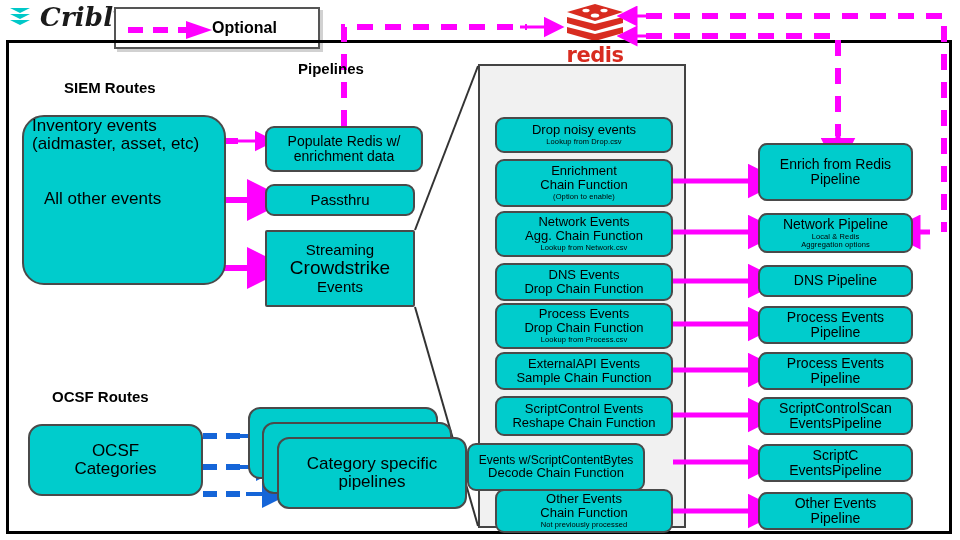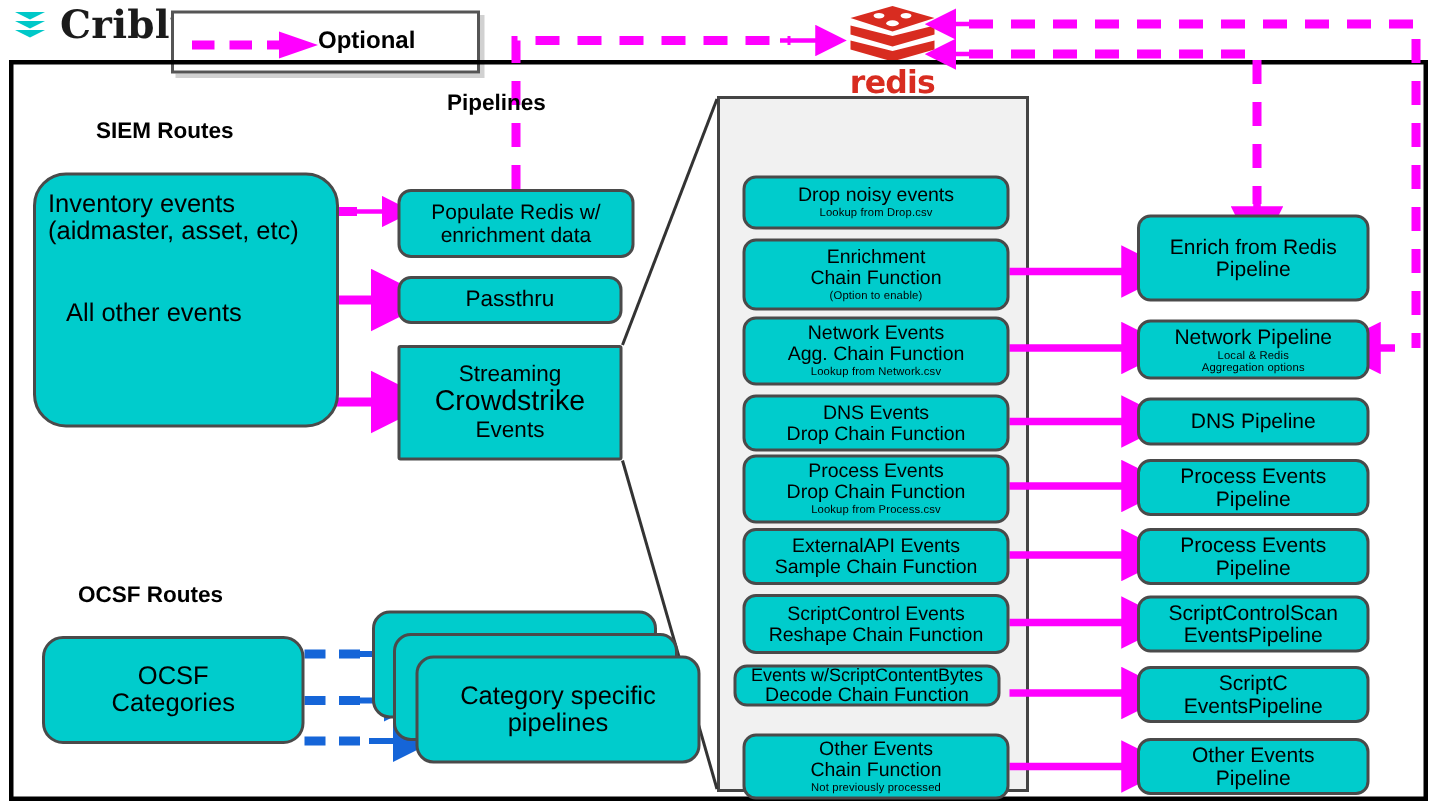--- a/index.html
+++ b/index.html
@@ -23,21 +23,21 @@
 
   .hdr{position:absolute;font-weight:bold;color:#000;font-size:15px;}
 
   
   .legend{position:absolute;left:114px;top:7px;width:206px;height:42px;background:#fff;
           border:2px solid #555;box-shadow:3px 3px 0 rgba(0,0,0,.18);display:flex;align-items:center;
           box-sizing:border-box;}
   .legend .lbl{font-size:16px;font-weight:bold;margin-left:96px;}
 
   
-  .logo{position:absolute;left:8px;top:2px;display:flex;align-items:center;}
+  .logo{position:absolute;left:8px;top:2px;display:flex;align-items:center;font-style:italic;}
   .logo .word{font-family:"DejaVu Serif",serif;font-size:26px;font-weight:bold;color:#1b1b1b;
               letter-spacing:.2px;margin-left:2px;}
 
   
   .redis{position:absolute;left:557px;top:2px;width:76px;text-align:center;}
   .redis .name{font-family:"DejaVu Sans",sans-serif;font-weight:bold;font-size:21px;color:#d82c20;
                margin-top:-3px;letter-spacing:-.5px;}
 
   
   .panel{position:absolute;left:478px;top:64px;width:208px;height:464px;background:#f1f1f1;
@@ -146,21 +146,21 @@
       <line x1="203" y1="494" x2="246" y2="494" stroke="#1565D8" stroke-width="6" stroke-dasharray="14,9"></line>
       <line x1="246" y1="494" x2="264" y2="494" stroke="#1565D8" stroke-width="4" marker-end="url(#ab)"></line>
     </g>
   </svg>
 
   <div class="hdr" style="left:64px;top:79px;">SIEM Routes</div>
   <div class="hdr" style="left:298px;top:60px;">Pipelines</div>
   <div class="hdr" style="left:52px;top:388px;">OCSF Routes</div>
 
   <div class="tbox" style="left:22px;top:115px;width:204px;height:170px;border-radius:22px;align-items:flex-start;padding-left:8px;justify-content:flex-start;">
-    <div style="font-size:17px;margin-top:10px;text-align:center;">Inventory events</div>
+    <div style="font-size:17px;text-align:center;">Inventory events</div>
     <div style="font-size:17px;text-align:left;">(aidmaster, asset, etc)</div>
     <div style="font-size:17px;margin-top:36px;margin-left:12px;text-align:left;">All other events</div>
   </div>
 
   <div class="tbox" style="left:265px;top:126px;width:158px;height:46px;">
     <div class="l1" style="font-size:14px;">Populate Redis w/</div>
     <div class="l2" style="font-size:14px;">enrichment data</div>
   </div>
   <div class="tbox" style="left:265px;top:184px;width:150px;height:32px;">
     <div class="l1" style="font-size:15px;">Passthru</div>
@@ -215,21 +215,21 @@
   <div class="tbox" style="left:495px;top:352px;width:178px;height:38px;">
     <div class="l1">ExternalAPI Events</div>
     <div class="l2">Sample Chain Function</div>
   </div>
 
   <div class="tbox" style="left:495px;top:396px;width:178px;height:40px;justify-content:center;">
     <div class="l1">ScriptControl Events</div>
     <div class="l2">Reshape Chain Function</div>
   </div>
 
-  <div class="tbox" style="left:489px;top:443px;width:178px;height:28px;">
+  <div class="tbox" style="left:467px;top:443px;width:178px;height:48px;">
     <div class="l1" style="font-size:12px;">Events w/ScriptContentBytes</div>
     <div class="l2">Decode Chain Function</div>
   </div>
 
   <div class="tbox" style="left:495px;top:489px;width:178px;height:44px;">
     <div class="l1">Other Events</div>
     <div class="l2">Chain Function</div>
     <div class="sub">Not previously processed</div>
   </div>
 

